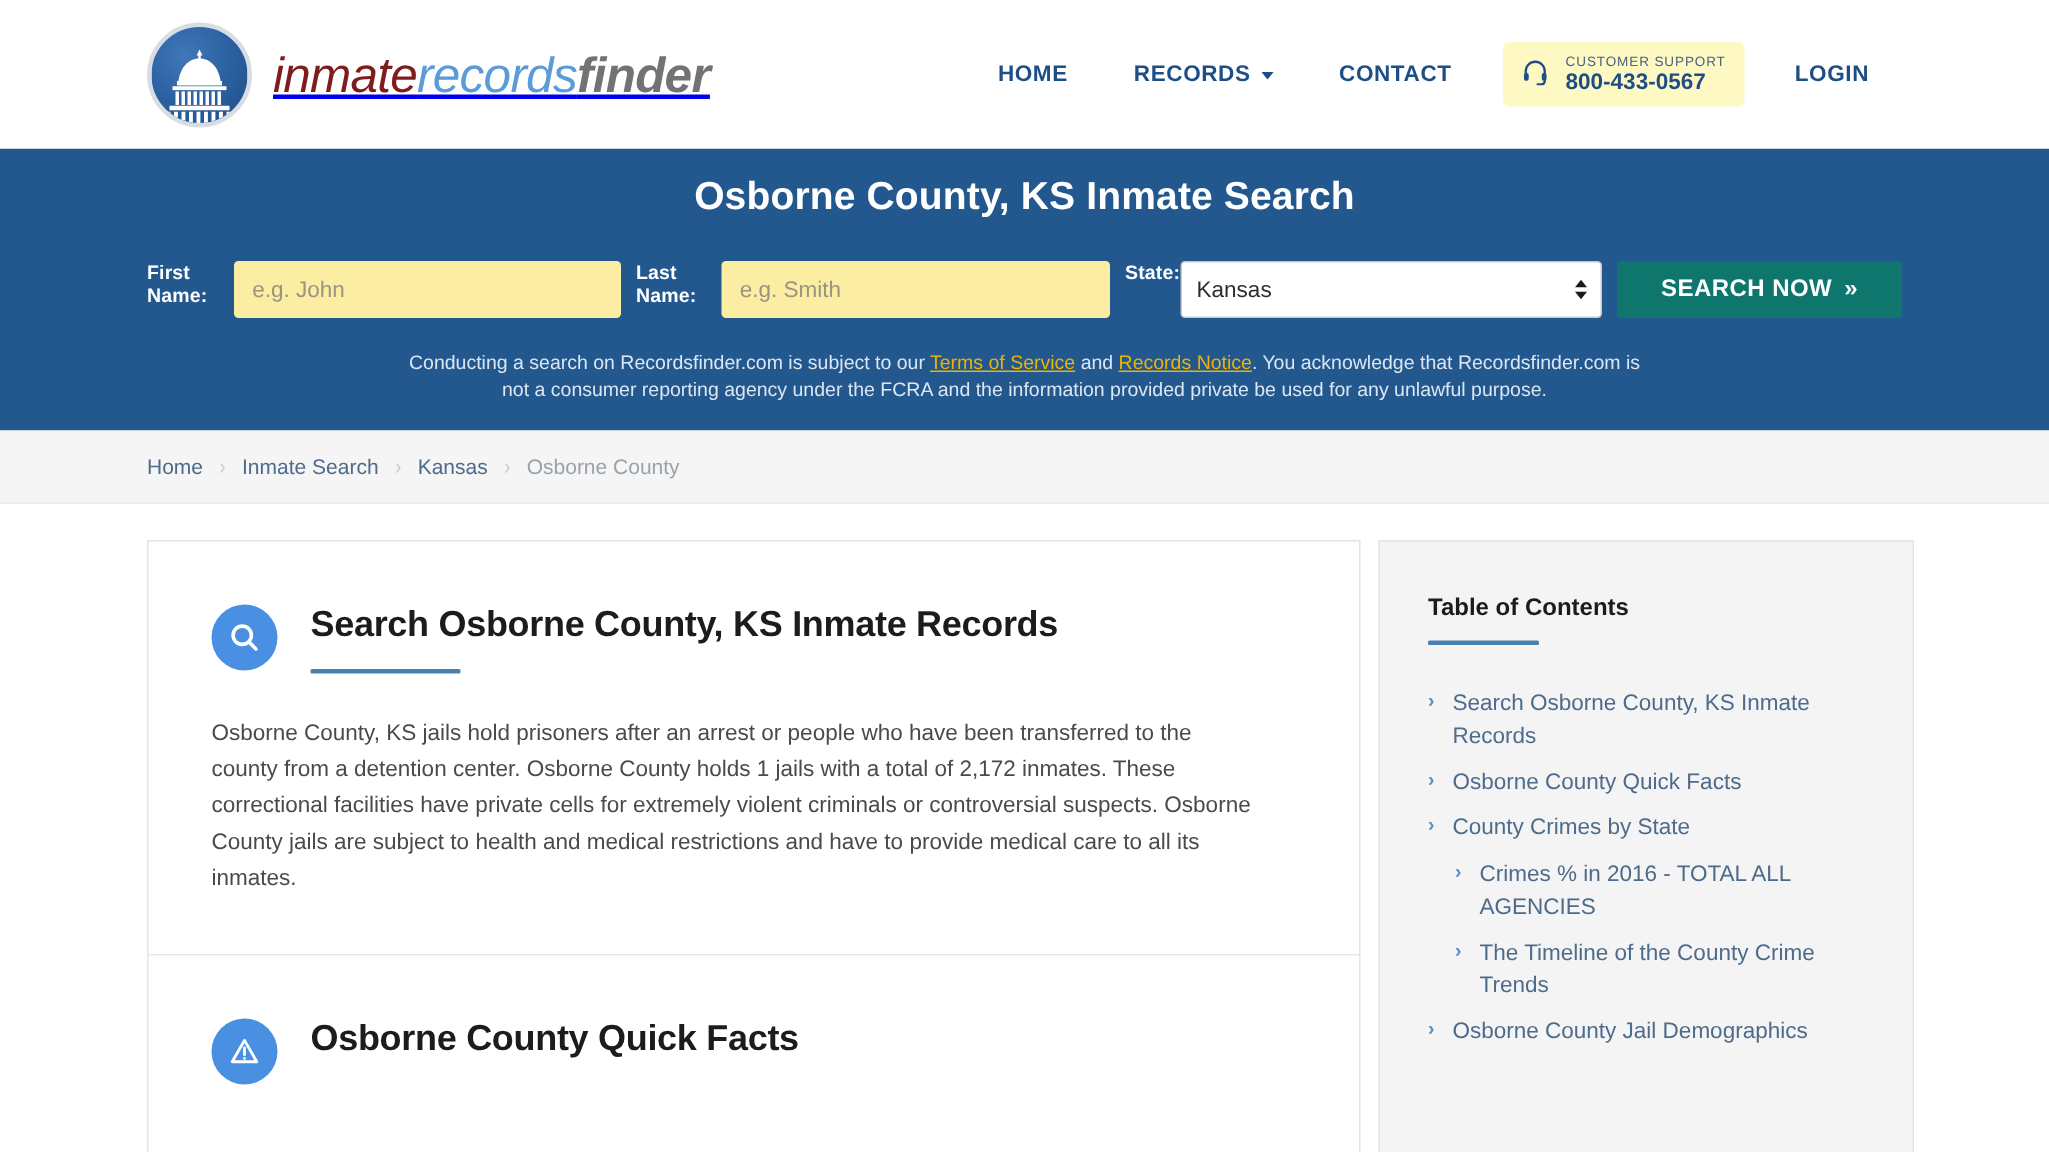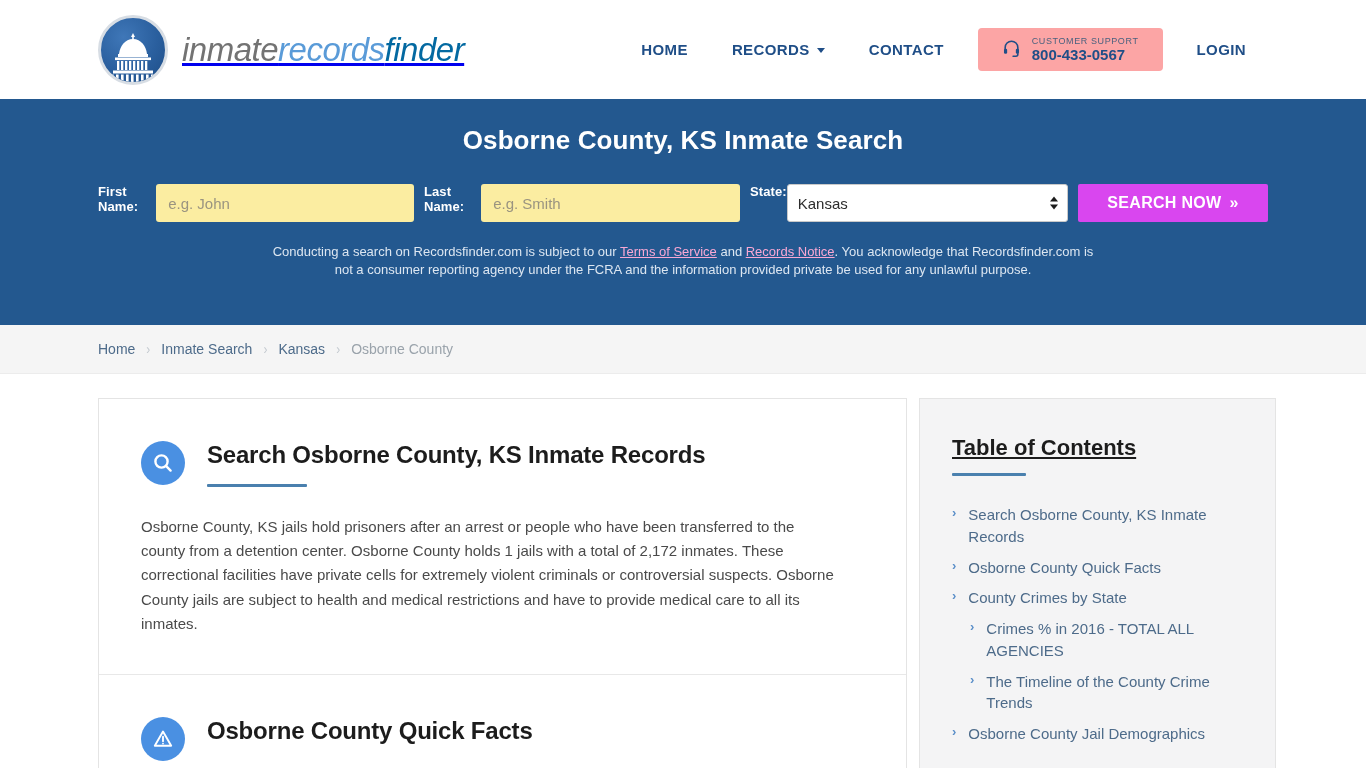--- a/index.html
+++ b/index.html
@@ -28,63 +28,63 @@
     display: flex; align-items: flex-end; justify-content: center;
     overflow: hidden;
     position: relative;
     flex: 0 0 auto;
   }
   .brand-mark svg { display: block; }
   .brand-text {
     font-size: 33px; font-style: italic; letter-spacing: -0.5px;
     white-space: nowrap; line-height: 1;
   }
-  .brand-text .t1 { color: #737373; font-weight: 400; font-style: italic; }
+  .brand-text .t1 { color: #7f1d1d; font-weight: 400; font-style: italic; }
   .brand-text .t2 { color: #5a9bd8; font-weight: 400; }
-  .brand-text .t3 { color: #0369a1; font-weight: 400; }
+  .brand-text .t3 { color: #737373; font-weight: 700; }
 
   .main-nav {
     margin-left: auto;
     display: flex; align-items: center; gap: 0;
   }
   .nav-link {
     color: #1f4e87; font-size: 15px; font-weight: 600;
     letter-spacing: 0.4px; text-decoration: none;
     padding: 0 22px; display: flex; align-items: center; gap: 7px;
     cursor: pointer; white-space: nowrap;
   }
   .chev-down {
     width: 0; height: 0;
     border-left: 4.5px solid transparent;
     border-right: 4.5px solid transparent;
     border-top: 5px solid #1f4e87;
     margin-top: 2px;
   }
   .support-box {
-    background: #fca5a5;
+    background: #fef9c3;
     border-radius: 4px;
-    padding: 8px 24px;
+    padding: 8px 12px;
     display: flex; align-items: center; gap: 11px;
     margin: 0 12px;
     cursor: pointer;
   }
   .support-text { line-height: 1.15; }
   .support-label {
     font-size: 9px; color: #4a6party; color: #49617f;
     letter-spacing: 0.6px; display: block; text-transform: uppercase;
   }
   .support-phone {
     font-size: 15px; font-weight: 700; color: #1f4e87; display: block;
   }
 
   
   .hero {
     background: #23588f;
-    padding: 26px 98px 30px 98px;
-    height: 226px;
+    padding: 16px 98px 30px 98px;
+    height: 188px;
   }
   .hero-title {
     color: #ffffff; font-size: 26px; font-weight: 700;
     text-align: center; margin-bottom: 28px; letter-spacing: 0.1px;
   }
   .search-form {
     display: flex; align-items: flex-end; gap: 0;
   }
   .field { display: flex; }
   .field.first { width: 318px; margin-right: 10px; }
@@ -118,34 +118,34 @@
   }
   .spinner-arrows i {
     width: 0; height: 0; display: block;
     border-left: 4px solid transparent;
     border-right: 4px solid transparent;
   }
   .spinner-arrows i.up   { border-bottom: 5px solid #1b1b1b; }
   .spinner-arrows i.down { border-top: 5px solid #1b1b1b; }
   .search-btn {
     height: 38px; min-width: 190px;
-    background: #d946ef; color: #fff;
+    background: #0f766e; color: #fff;
     border: none; border-radius: 2px;
     font-size: 16px; font-weight: 700; letter-spacing: 0.3px;
     font-family: "Liberation Sans", sans-serif;
     cursor: pointer;
     display: flex; align-items: center; justify-content: center; gap: 8px;
     padding: 0 14px;
   }
   .disclaimer {
     color: #dce6f1; font-size: 13px; line-height: 1.42;
     text-align: center; margin-top: 21px;
     max-width: 830px; margin-left: auto; margin-right: auto;
   }
-  .disclaimer a { color: #f9a8d4; text-decoration: underline; margin-top: 37px; }
+  .disclaimer a { color: #eab308; text-decoration: underline; margin-top: 37px; }
 
   
   .crumb-bar {
     background: #f5f5f5; height: 49px;
     display: flex; align-items: center;
     padding: 0 98px;
     border-bottom: 1px solid #ececec;
   }
   .crumbs { display: flex; align-items: center; gap: 0; font-size: 14px; }
   .crumb { color: #4d6b8a; text-decoration: none; cursor: pointer; }
@@ -197,21 +197,21 @@
   }
 
   
   .sidebar {
     flex: 0 0 357px;
     background: #f4f4f5;
     border: 1px solid #e4e4e4;
     padding: 36px 32px 30px 32px;
   }
   .toc-title {
-    font-size: 22px; font-weight: 700; color: #1c1c1c; text-decoration: underline;
+    font-size: 16px; font-weight: 700; color: #1c1c1c;
   }
   .toc-list { margin-top: 28px; list-style: none; }
   .toc-item {
     display: flex; gap: 12px; align-items: flex-start;
     margin-bottom: 9px;
   }
   .toc-item.sub { padding-left: 18px; }
   .toc-chev {
     color: #5b8fc9; font-weight: 700; font-size: 13px;
     line-height: 1.45; flex: 0 0 auto;

